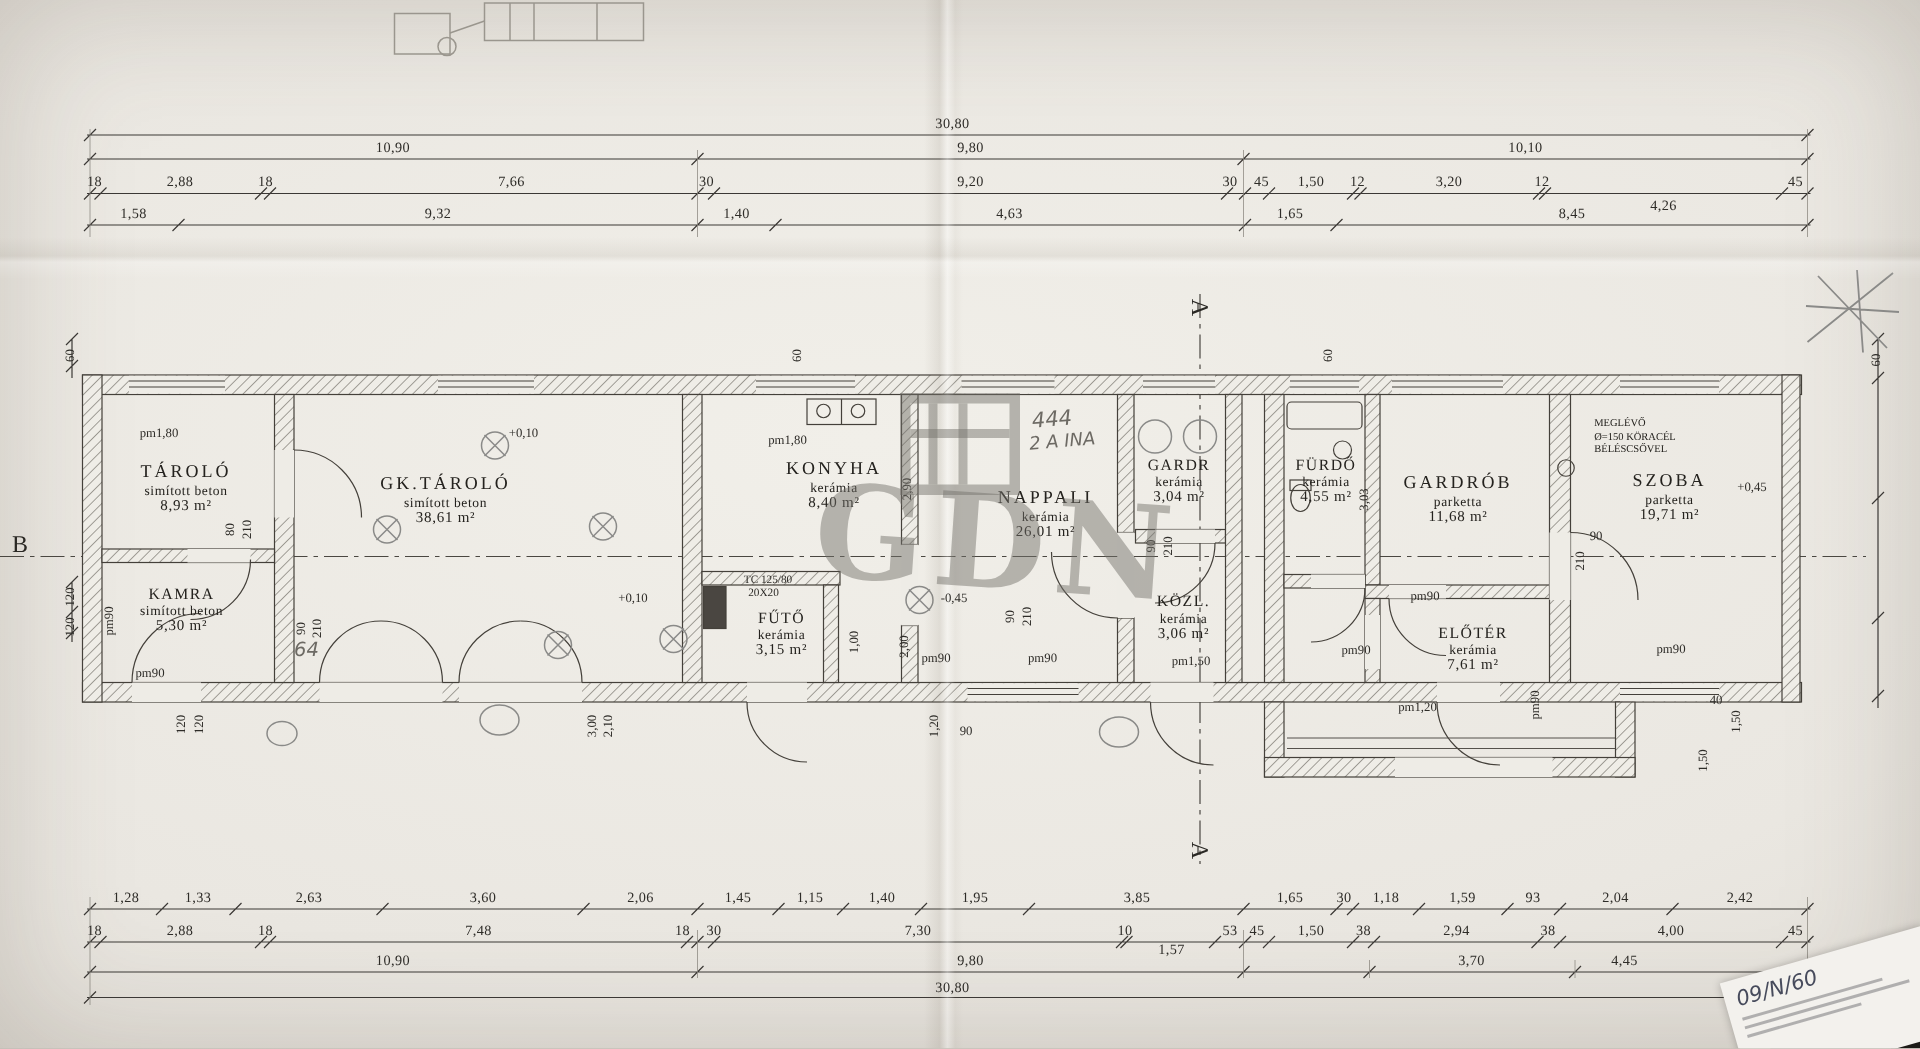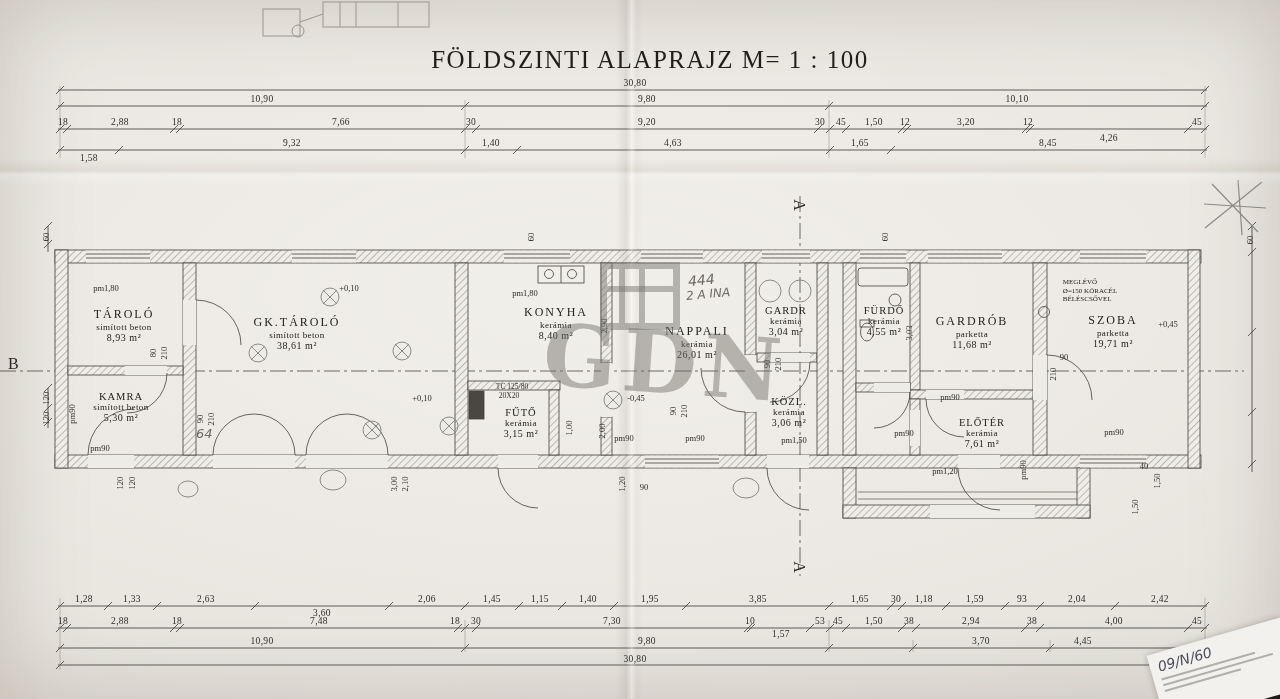--- a/index.html
+++ b/index.html
@@ -202,51 +202,50 @@
       <path d="M340 2 V27 M356 2 V27 M398 2 V27"></path>
       <rect x="263" y="9" width="37" height="27"></rect>
       <circle cx="298" cy="31" r="6"></circle>
       <path d="M300 22 L323 14"></path>
     </g>
   </svg>
 
   <div class="crease-v"></div>
   <div class="crease-h"></div>
 
-  <div class="title">FÖLDSZINTI ALAPRAJZ M= 1 : 100</div>
 
   <span class="dim" style="left:635px;top:83px">30,80</span>
   <span class="dim" style="left:262px;top:99px">10,90</span>
   <span class="dim" style="left:647px;top:99px">9,80</span>
   <span class="dim" style="left:1017px;top:99px">10,10</span>
   <span class="dim" style="left:63px;top:122px">18</span>
   <span class="dim" style="left:120px;top:122px">2,88</span>
   <span class="dim" style="left:177px;top:122px">18</span>
   <span class="dim" style="left:341px;top:122px">7,66</span>
   <span class="dim" style="left:471px;top:122px">30</span>
   <span class="dim" style="left:647px;top:122px">9,20</span>
   <span class="dim" style="left:820px;top:122px">30</span>
   <span class="dim" style="left:841px;top:122px">45</span>
   <span class="dim" style="left:874px;top:122px">1,50</span>
   <span class="dim" style="left:905px;top:122px">12</span>
   <span class="dim" style="left:966px;top:122px">3,20</span>
   <span class="dim" style="left:1028px;top:122px">12</span>
   <span class="dim" style="left:1109px;top:138px">4,26</span>
   <span class="dim" style="left:1197px;top:122px">45</span>
-  <span class="dim" style="left:89px;top:158px">1,58</span>
+  <span class="dim" style="left:89px;top:143px">1,58</span>
   <span class="dim" style="left:292px;top:143px">9,32</span>
   <span class="dim" style="left:491px;top:143px">1,40</span>
   <span class="dim" style="left:673px;top:143px">4,63</span>
   <span class="dim" style="left:860px;top:143px">1,65</span>
   <span class="dim" style="left:1048px;top:143px">8,45</span>
 
   <span class="dim" style="left:84px;top:599px">1,28</span>
   <span class="dim" style="left:132px;top:599px">1,33</span>
   <span class="dim" style="left:206px;top:599px">2,63</span>
-  <span class="dim" style="left:322px;top:613px">3,60</span>
+  <span class="dim" style="left:322px;top:599px">3,60</span>
   <span class="dim" style="left:427px;top:599px">2,06</span>
   <span class="dim" style="left:492px;top:599px">1,45</span>
   <span class="dim" style="left:540px;top:599px">1,15</span>
   <span class="dim" style="left:588px;top:599px">1,40</span>
   <span class="dim" style="left:650px;top:599px">1,95</span>
   <span class="dim" style="left:758px;top:599px">3,85</span>
   <span class="dim" style="left:860px;top:599px">1,65</span>
   <span class="dim" style="left:896px;top:599px">30</span>
   <span class="dim" style="left:924px;top:599px">1,18</span>
   <span class="dim" style="left:975px;top:599px">1,59</span>

